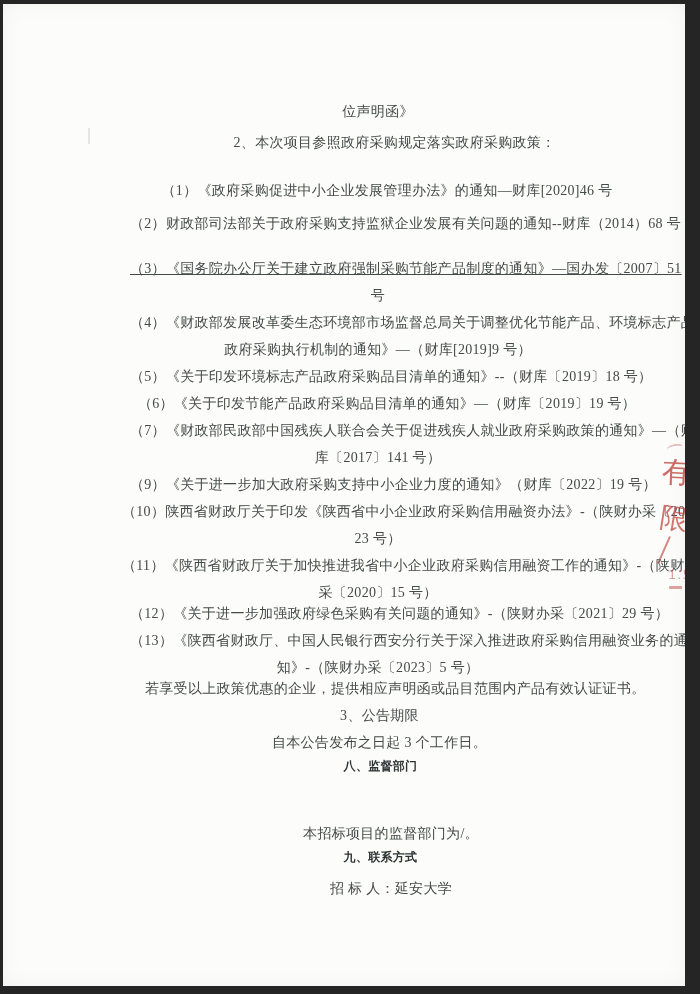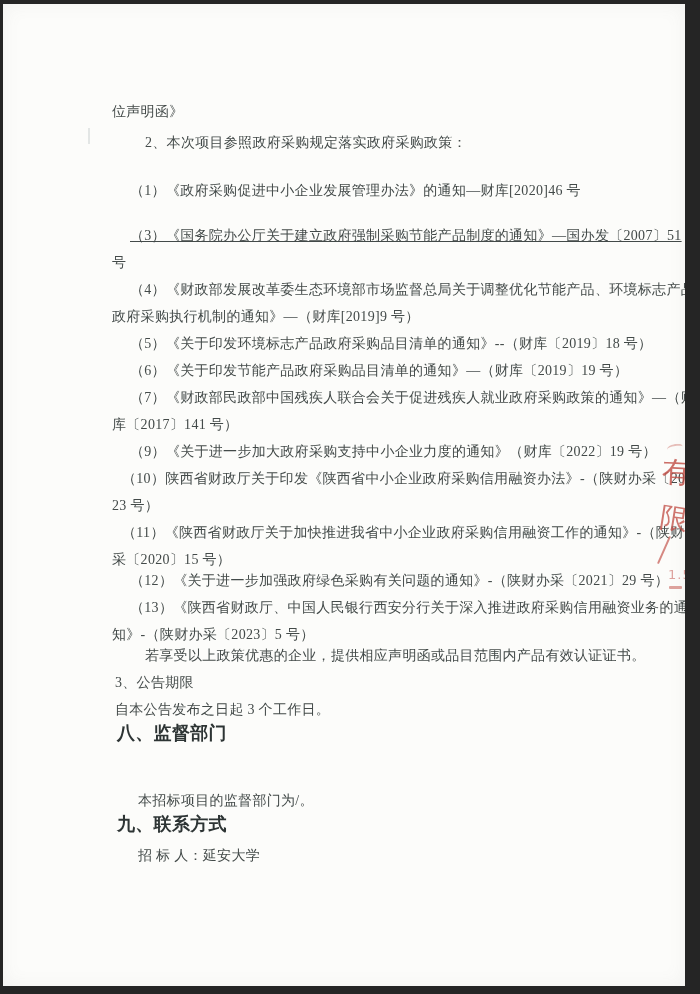--- a/index.html
+++ b/index.html
@@ -14,32 +14,33 @@
     width:700px;height:994px;
     background:var(--frame,#252525);
     position:relative;overflow:hidden;
     font-family:"Liberation Serif","DejaVu Serif",serif;
   }
   .page{
     position:absolute;left:3px;top:4px;width:682px;height:982px;
     background:var(--paper,#fcfcfa);
     overflow:hidden;
     box-shadow:inset 0 0 18px rgba(120,120,110,0.08);
+    text-align:center;
   }
   .content{
     position:absolute;left:109px;top:94px;width:532px;
   }
   .ln{
     margin:0;white-space:nowrap;
     font-size:14px;line-height:27px;
     color:var(--ink,#434a49);
     letter-spacing:0.3px;
   }
   .hd{
-    font-size:18px;font-weight:bold;
+    font-size:12px;font-weight:bold;
     color:var(--heading-ink,#2d3434);
     padding-left:5px;line-height:28px;
   }
   .ind1{padding-left:18px;}
   .ind1b{padding-left:10px;}
   .ind2{padding-left:33px;}
   .ind2a{padding-left:26px;margin-top:40px;}
   .ind03{padding-left:3px;}
   .mt1{margin-top:4px;}
   .mt3{margin-top:21px;}
@@ -88,20 +89,21 @@
 </head>
 <body>
 
 <div class="page">
   <div class="artifact-line"></div>
 
   <div class="content">
     <p class="ln">位声明函》</p>
     <p class="ln ind2 mt1">2、本次项目参照政府采购规定落实政府采购政策：</p>
     <p class="ln ind1 mt3">（1）《政府采购促进中小企业发展管理办法》的通知—财库[2020]46 号</p>
+    <p class="ln ind1 mt6">（2）财政部司法部关于政府采购支持监狱企业发展有关问题的通知--财库（2014）68 号</p>
     <p class="ln ind1 mt18">（3）《国务院办公厅关于建立政府强制采购节能产品制度的通知》—国办发〔2007〕51</p>
     <p class="ln">号</p>
     <p class="ln ind1">（4）《财政部发展改革委生态环境部市场监督总局关于调整优化节能产品、环境标志产品</p>
     <p class="ln">政府采购执行机制的通知》—（财库[2019]9 号）</p>
     <p class="ln ind1">（5）《关于印发环境标志产品政府采购品目清单的通知》--（财库〔2019〕18 号）</p>
     <p class="ln ind1">（6）《关于印发节能产品政府采购品目清单的通知》—（财库〔2019〕19 号）</p>
     <p class="ln ind1">（7）《财政部民政部中国残疾人联合会关于促进残疾人就业政府采购政策的通知》—（财</p>
     <p class="ln">库〔2017〕141 号）</p>
     <p class="ln ind1">（9）《关于进一步加大政府采购支持中小企业力度的通知》（财库〔2022〕19 号）</p>
     <p class="ln ind1b">（10）陕西省财政厅关于印发《陕西省中小企业政府采购信用融资办法》-（陕财办采〔2018〕</p>

